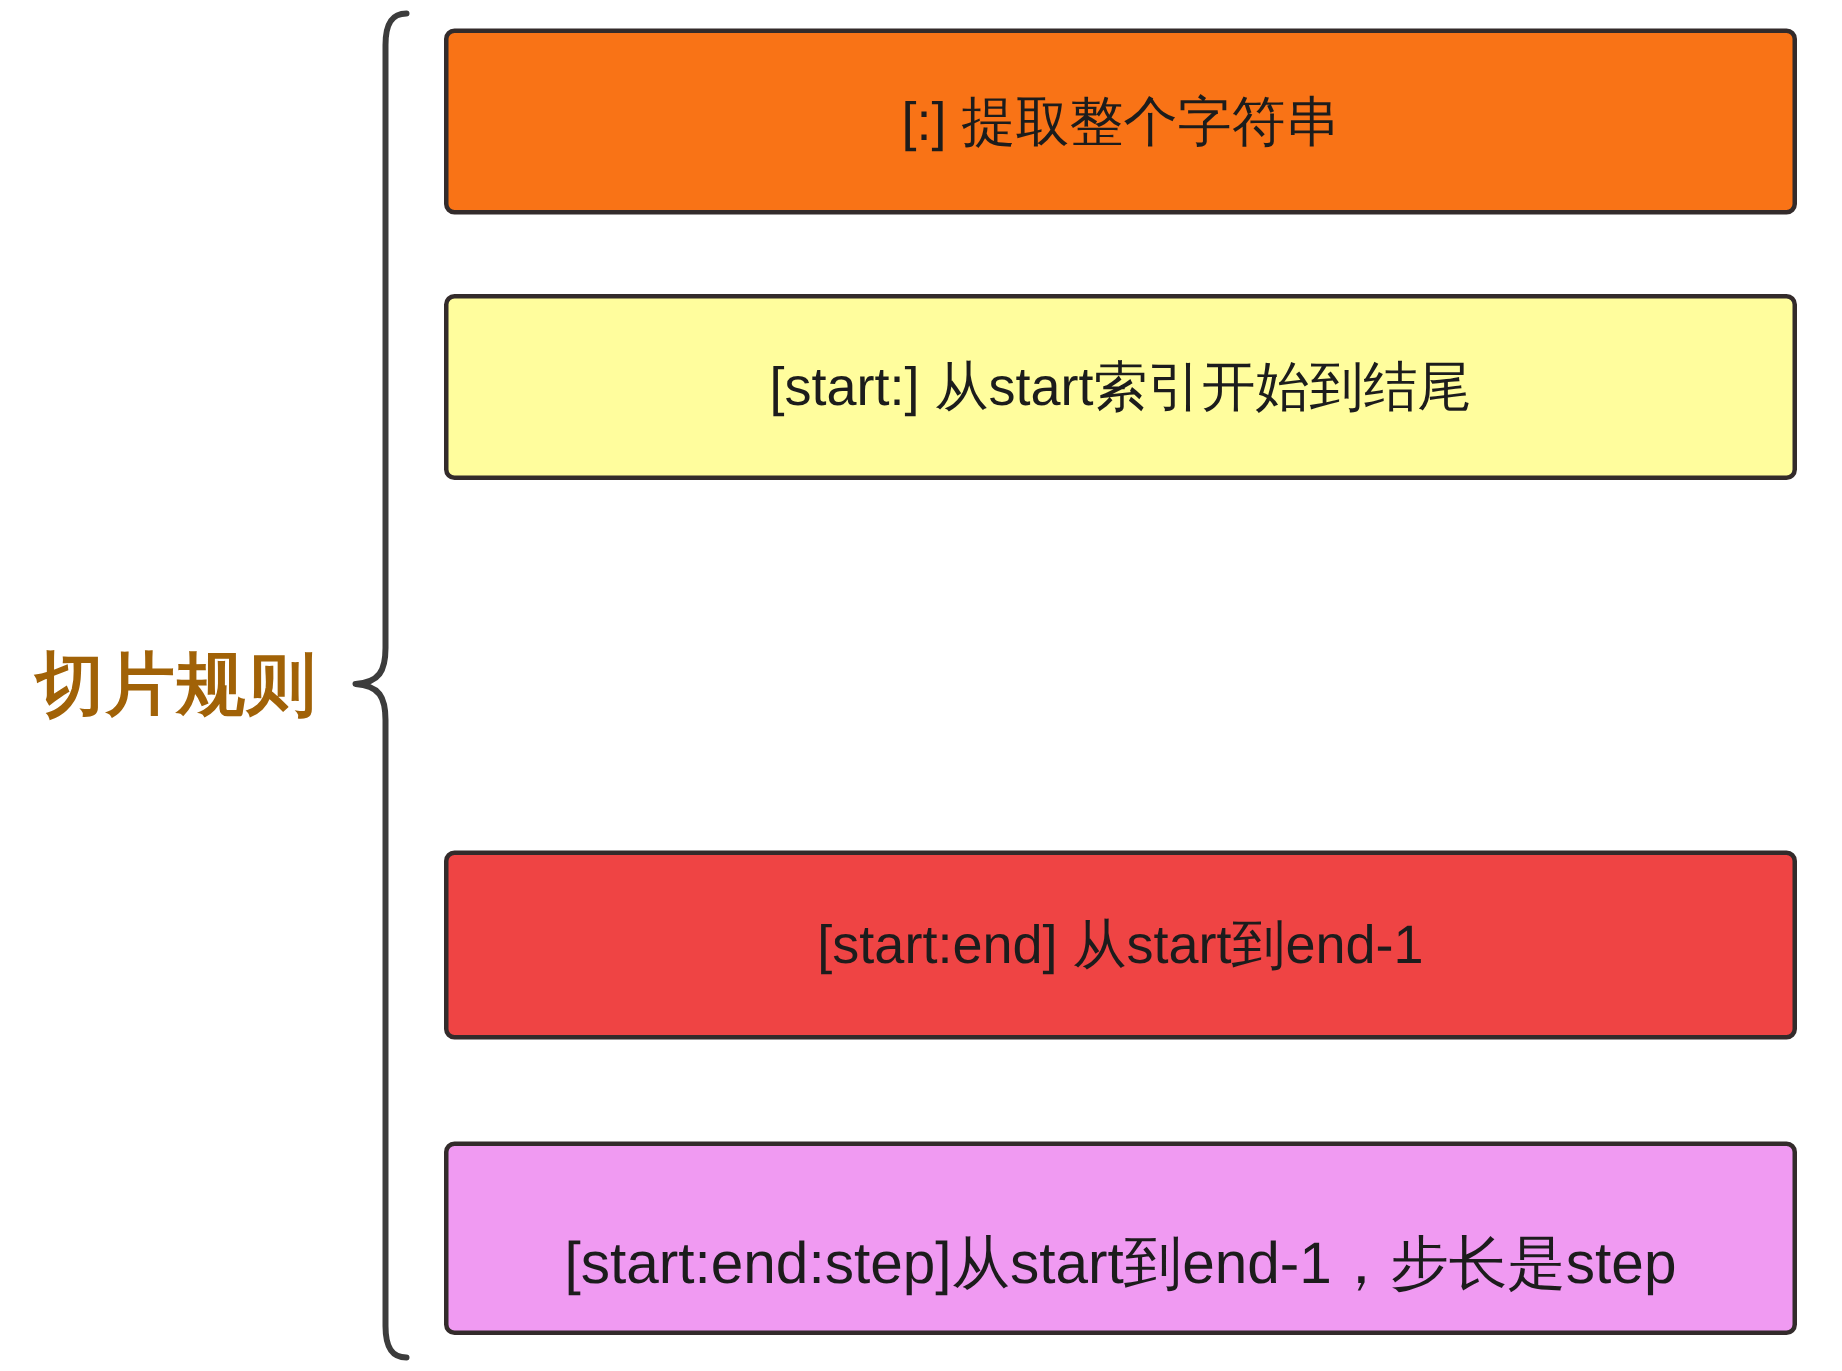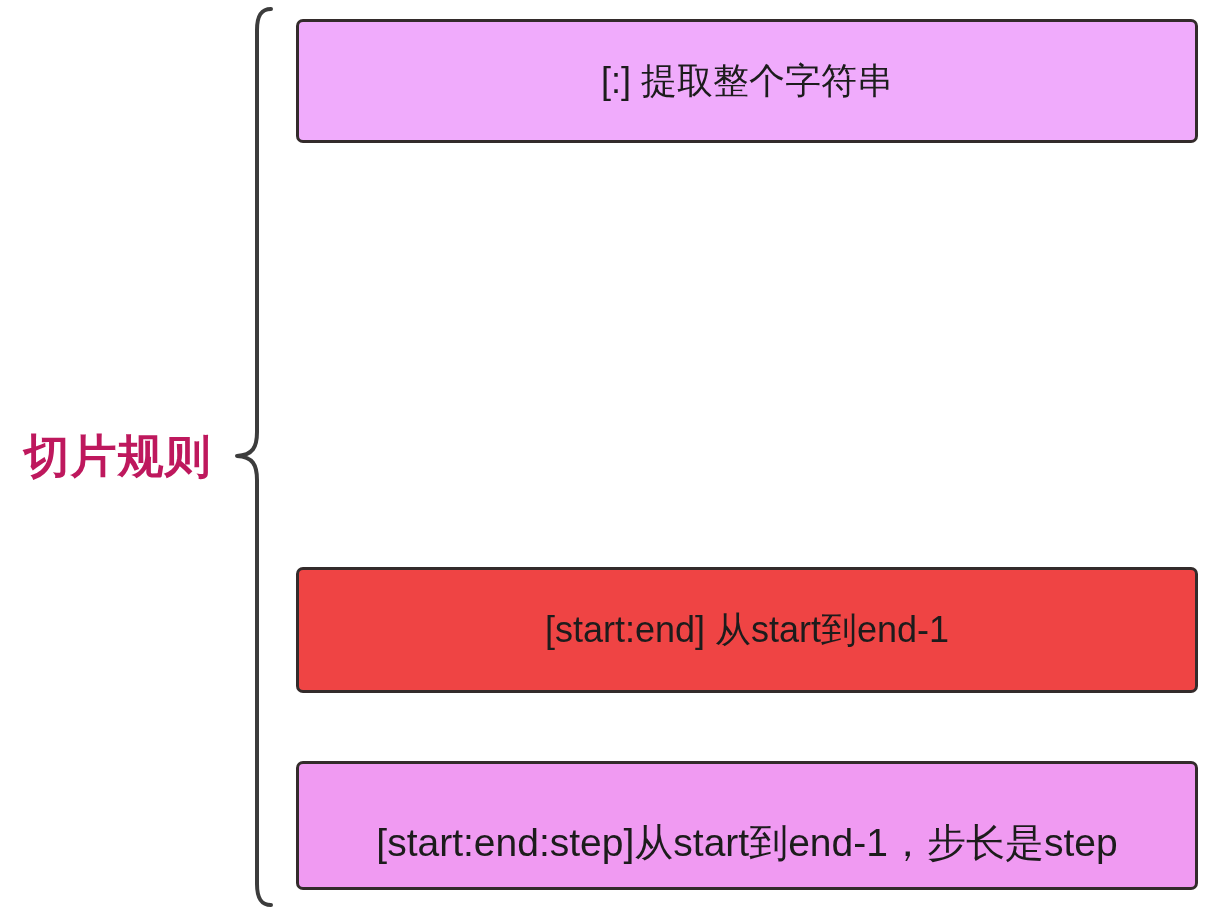--- a/index.html
+++ b/index.html
@@ -26,21 +26,21 @@
     position: absolute;
     left: 10px;
     top: 424px;
     width: 215px;
     height: 66px;
     display: flex;
     align-items: center;
     justify-content: center;
     font-size: 46px;
     font-weight: bold;
-    color: #be185d;
+    color: #a16207;
     letter-spacing: 1px;
     white-space: nowrap;
   }
 
   
   .brace {
     position: absolute;
     left: 231px;
     top: 0px;
     width: 46px;
@@ -100,24 +100,27 @@
              C 30 9, 26 16, 26 30
              L 26 432
              C 26 447, 22 455, 6 456
              C 22 457, 26 465, 26 480
              L 26 884
              C 26 898, 30 905, 40 905" fill="none" stroke="#3c3c3c" stroke-width="4" stroke-linecap="round" stroke-linejoin="round"></path>
   </svg>
 
   <div class="boxes">
 
-    <div class="node n0" style="background:#f0abfc">
+    <div class="node n0" style="background:#f97316">
       <span class="node-text">[:] 提取整个字符串</span>
     </div>
 
+    <div class="node n1" style="background:#FFFD9D">
+      <span class="node-text">[start:] 从start索引开始到结尾</span>
+    </div>
 
 
     <div class="node n3" style="background:#ef4444">
       <span class="node-text">[start:end]  从start到end-1</span>
     </div>
 
     <div class="node n4" style="background:#F09AF2">
       <span class="node-text">[start:end:step]从start到end-1，步长是step</span>
     </div>
 

